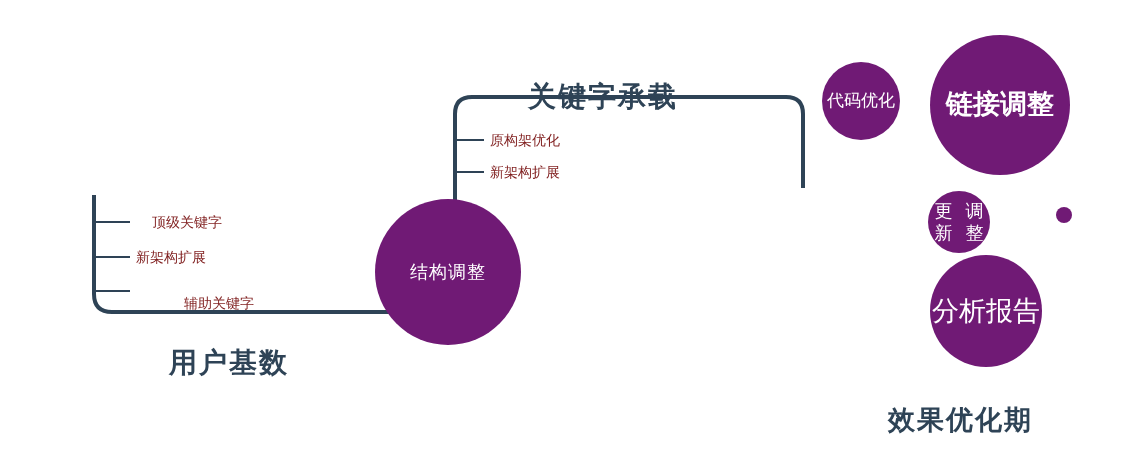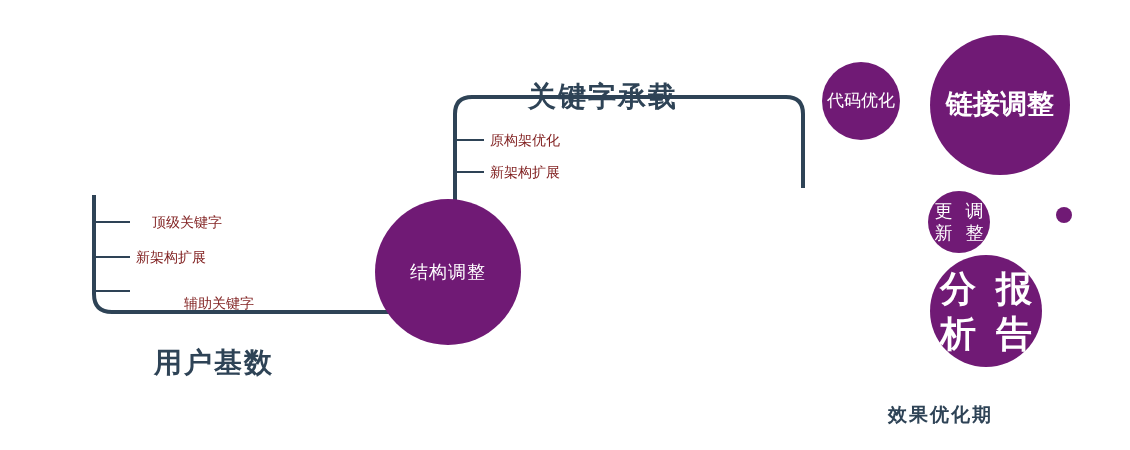--- a/index.html
+++ b/index.html
@@ -24,49 +24,49 @@
     line-height:1.25;
     user-select:none;
   }
   .c-traffic{left:21px;top:58px;width:146px;height:146px;font-size:26px;letter-spacing:1px;}
   .c-structure{left:375px;top:199px;width:146px;height:146px;font-size:18px;letter-spacing:1px;}
   .c-data{left:763px;top:185px;width:104px;height:104px;font-size:24px;font-weight:600;}
   .c-code{left:822px;top:62px;width:78px;height:78px;font-size:17px;}
   .c-link{left:930px;top:35px;width:140px;height:140px;font-size:27px;font-weight:600;font-family:Liberation Serif, serif;}
   .c-update{left:928px;top:191px;width:62px;height:62px;font-size:18px;font-weight:400;}
   .c-dot{left:1056px;top:207px;width:16px;height:16px;}
-  .c-report{left:930px;top:255px;width:112px;height:112px;font-size:36px;font-weight:700;}
+  .c-report{left:930px;top:255px;width:112px;height:112px;font-size:27px;font-weight:400;}
   .edge-label{
     position:absolute;
     color:#2e4356;
     font-weight:700;
     font-size:28px;
     letter-spacing:2px;
     white-space:nowrap;
     margin-top:20px;
   }
   .lbl-keyword{left:528px;top:58px;}
-  .lbl-userbase{left:154px;top:324px;text-align:center;}
+  .lbl-userbase{left:169px;top:324px;text-align:center;}
   .branch-label{
     position:absolute;
     color:#7f1d1d;
     font-size:14px;
     white-space:nowrap;
     line-height:16px;
   }
   .b-t0{left:152px;top:214px;}
   .b-t1{left:136px;top:249px;}
   .b-t2{left:136px;top:295px;margin-left:48px;}
   .b-s0{left:490px;top:132px;}
   .b-s1{left:490px;top:164px;}
   .footer-label{
     position:absolute;
     left:888px;top:402px;
     color:#2e4356;
-    font-size:19px;
+    font-size:27px;
     font-weight:600;
     letter-spacing:2px;
     white-space:nowrap;
   }
 </style>
 </head>
 <body>
 
 <div class="stage">
 

